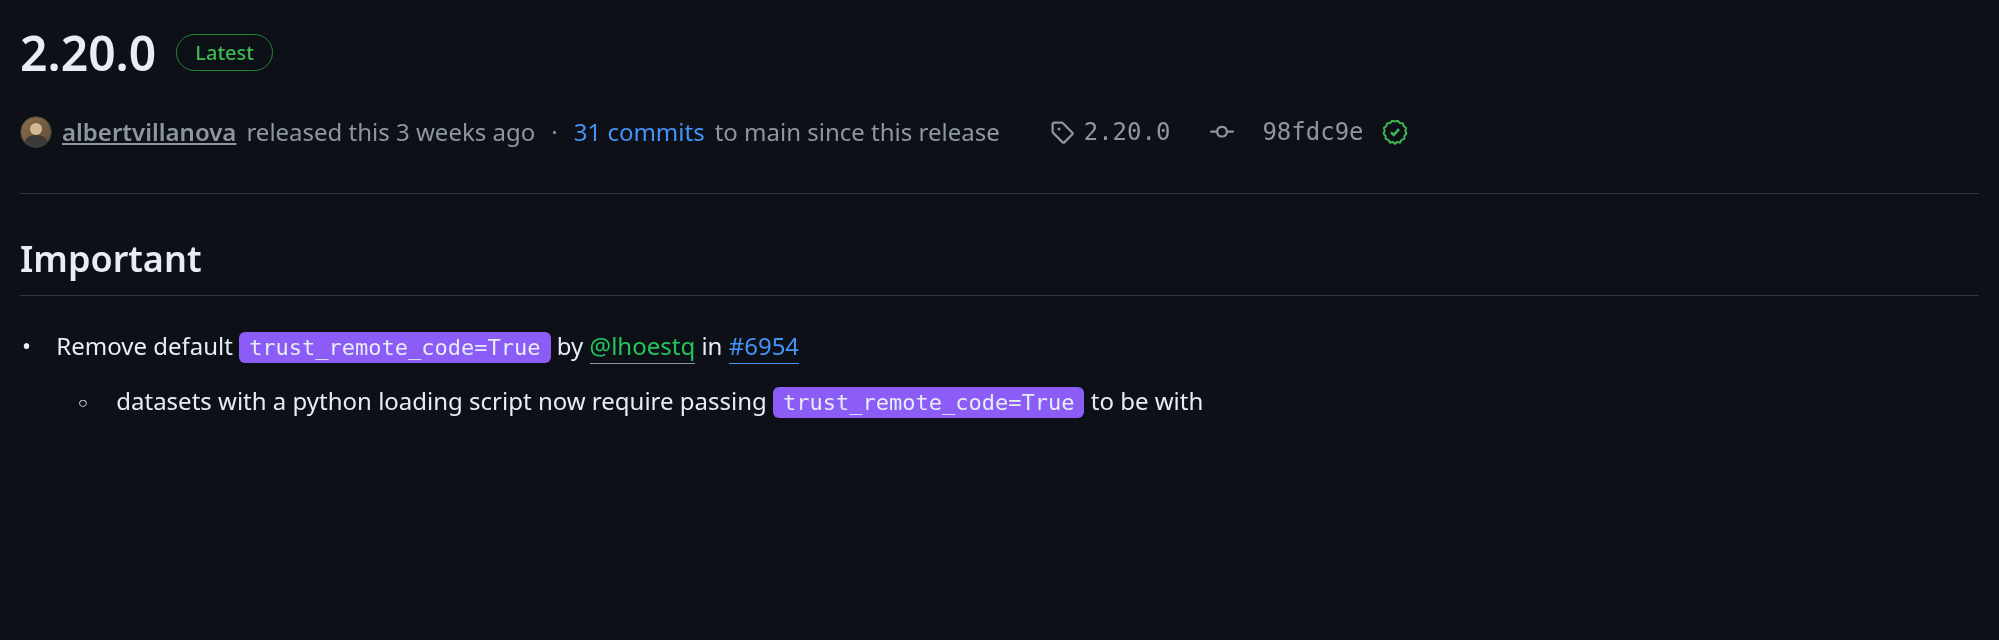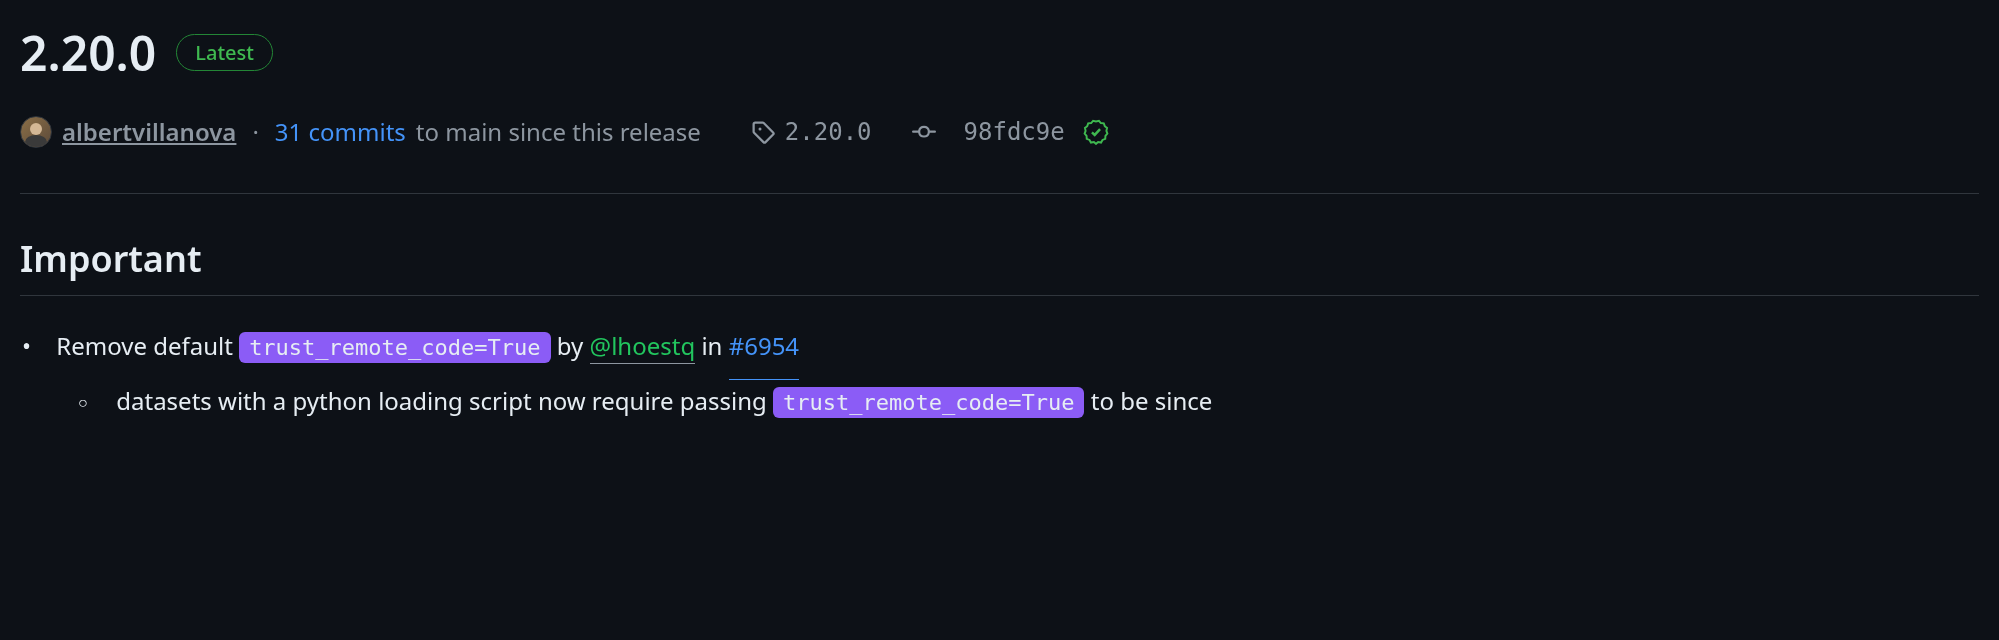--- a/index.html
+++ b/index.html
@@ -169,34 +169,35 @@
       font-size: 22px;
     }
     .mention {
       color: #22c55e;
       border-bottom: 1px solid #8d96a0;
       padding-bottom: 1px;
     }
     .pr-link {
       color: #4493f8;
       border-bottom: 1px solid #4493f8;
-      padding-bottom: 17px;
+      padding-bottom: 1px;
     }
   </style>
 </head>
 <body>
 
 <div class="release-header">
   <h1 class="version-title">2.20.0</h1>
   <span class="latest-badge">Latest</span>
 </div>
 
 <div class="release-meta">
   <span class="avatar"></span>
   <span class="username">albertvillanova</span>
+  <span class="meta-text">released this 3 weeks ago</span>
   <span class="meta-separator">·</span>
   <span class="commits-link">31 commits</span>
   <span class="meta-text">to main since this release</span>
 
   <span class="tag-section">
     <span class="tag-icon-wrap">
       <svg width="24" height="24" viewBox="0 0 16 16" fill="#8d96a0">
         <path d="M1 7.775V2.75C1 1.784 1.784 1 2.75 1h5.025c.464 0 .91.184 1.238.513l6.25 6.25a1.75 1.75 0 0 1 0 2.474l-5.026 5.026a1.75 1.75 0 0 1-2.474 0l-6.25-6.25A1.752 1.752 0 0 1 1 7.775Zm1.5 0c0 .066.026.13.073.177l6.25 6.25a.25.25 0 0 0 .354 0l5.025-5.025a.25.25 0 0 0 0-.354l-6.25-6.25a.25.25 0 0 0-.177-.073H2.75a.25.25 0 0 0-.25.25ZM6 5a1 1 0 1 1 0 2 1 1 0 0 1 0-2Z"></path>
       </svg>
     </span>
@@ -228,18 +229,18 @@
       <span>Remove default</span>
       <code>trust_remote_code=True</code>
       <span>by</span>
       <span class="mention">@lhoestq</span>
       <span>in</span>
       <span class="pr-link">#6954</span>
       <ul>
         <li>
           <span>datasets with a python loading script now require passing</span>
           <code>trust_remote_code=True</code>
-          <span>to be since</span>
+          <span>to be with</span>
         </li>
       </ul>
     </li>
   </ul>
 </div>
 
 </body></html>

